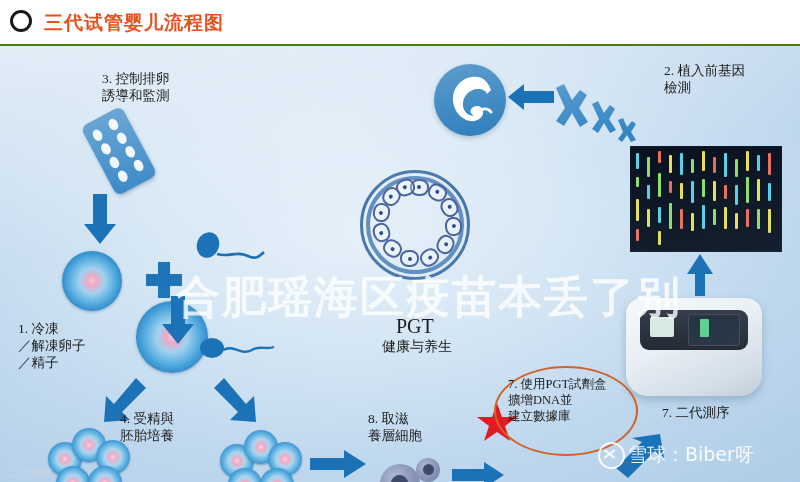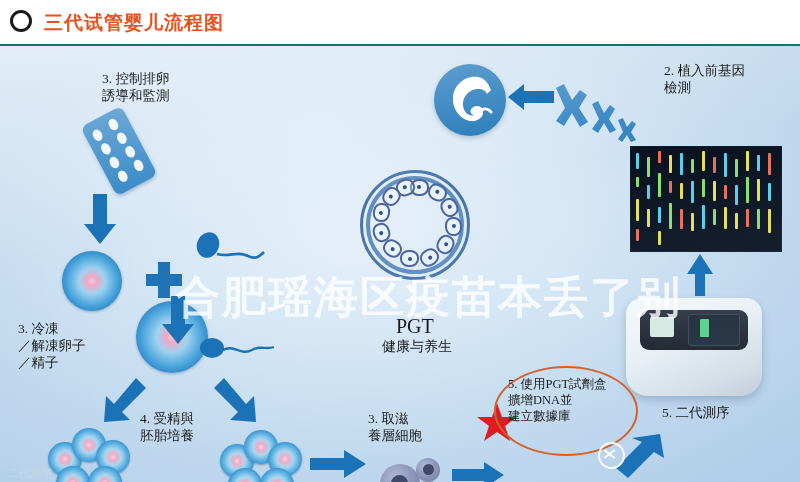--- a/index.html
+++ b/index.html
@@ -1,21 +1,21 @@
 <!DOCTYPE html>
 <html><head>
 <meta charset="utf-8">
 <style>
   html,body{margin:0;padding:0;}
   body{
     width:800px;height:482px;overflow:hidden;
     background:#ffffff;
     font-family:"Liberation Serif","DejaVu Serif",serif;
   }
-  #page{position:relative;width:800px;height:458px;background:#0f766e;}
+  #page{position:relative;width:800px;height:458px;background:#4d7c0f;}
 
   
   .header{position:absolute;left:0;top:0;width:800px;height:44px;background:#ffffff;}
   .hdr-bullet{position:absolute;left:10px;top:10px;width:22px;height:22px;border:3px solid #1a1a1a;border-radius:50%;box-sizing:border-box;}
   .hdr-title{position:absolute;left:44px;top:10px;font-size:19px;font-weight:bold;color:#e8501e;
     font-family:"DejaVu Sans","Liberation Sans",sans-serif;letter-spacing:1px;white-space:nowrap;}
 
   
   .canvas{position:absolute;left:0;top:46px;width:800px;height:436px;overflow:hidden;
     background:
@@ -116,21 +116,21 @@
       <i style="left:10px;top:57px;"></i>
         <i style="left:29px;top:55px;"></i>
     </div>
 
     <svg class="arrow" style="left:82px;top:148px;" width="36" height="52">
       <polygon points="11,0 25,0 25,30 34,30 18,50 2,30 11,30" fill="#1c72b6"></polygon>
     </svg>
 
     <div class="node egg" style="left:62px;top:205px;width:60px;height:60px;"></div>
 
-    <div class="lbl" style="left:18px;top:274px;">3. 冷凍
+    <div class="lbl" style="left:18px;top:274px;">1. 冷凍
 ／解凍卵子
 ／精子</div>
 
 
     <div class="plus" style="left:146px;top:216px;width:36px;height:36px;">
       <b style="left:0;top:12px;width:36px;height:12px;"></b>
       <b style="left:12px;top:0;width:12px;height:36px;"></b>
     </div>
 
     <svg class="node" style="left:192px;top:186px;" width="74" height="40">
@@ -164,63 +164,63 @@
     </div>
 
     <div class="node" style="left:218px;top:382px;width:86px;height:74px;">
       <span class="blastcell" style="left:2px;top:16px;width:34px;height:34px;"></span>
       <span class="blastcell" style="left:26px;top:2px;width:34px;height:34px;"></span>
       <span class="blastcell" style="left:50px;top:14px;width:34px;height:34px;"></span>
       <span class="blastcell" style="left:10px;top:40px;width:34px;height:34px;"></span>
       <span class="blastcell" style="left:42px;top:40px;width:34px;height:34px;"></span>
     </div>
 
-    <div class="lbl" style="left:140px;top:364px;">4. 受精與
+    <div class="lbl" style="left:120px;top:364px;">4. 受精與
 胚胎培養</div>
 
     <svg class="arrow" style="left:310px;top:404px;" width="58" height="28">
       <polygon points="0,8 34,8 34,0 56,14 34,28 34,20 0,20" fill="#1c72b6"></polygon>
     </svg>
 
-    <div class="lbl" style="left:368px;top:364px;">3. 取滋
+    <div class="lbl" style="left:368px;top:364px;">8. 取滋
 養層細胞</div>
     <div class="node" style="left:380px;top:410px;width:66px;height:52px;">
       <span class="tcell" style="left:0;top:8px;width:40px;height:40px;">
           <b style="left:11px;top:11px;width:17px;height:17px;"></b>
         </span>
       <span class="tcell" style="left:36px;top:2px;width:24px;height:24px;">
           <b style="left:7px;top:6px;width:11px;height:11px;"></b>
         </span>
     </div>
 
     <svg class="arrow" style="left:452px;top:416px;" width="54" height="26">
       <polygon points="0,7 32,7 32,0 52,13 32,26 32,19 0,19" fill="#1c72b6"></polygon>
     </svg>
 
     <svg class="star" style="left:476px;top:356px;" width="42" height="42">
       <polygon points="21,1 26,15 41,15 29,24 34,39 21,30 8,39 13,24 1,15 16,15" fill="#e11b22"></polygon>
     </svg>
 
     <div class="ellipse6" style="left:494px;top:320px;width:140px;height:86px;"></div>
-    <div class="lbl" style="left:508px;top:330px;font-size:12.5px;line-height:16px;">5. 使用PGT試劑盒
+    <div class="lbl" style="left:508px;top:330px;font-size:12.5px;line-height:16px;">7. 使用PGT試劑盒
 擴增DNA並
 建立數據庫</div>
 
     <svg class="arrow" style="left:614px;top:386px;" width="52" height="50">
       <polygon points="46,2 50,26 40,20 14,46 2,36 28,10 18,6" fill="#1c72b6"></polygon>
     </svg>
 
     <div class="seqbody" style="left:626px;top:252px;width:136px;height:98px;">
       <div class="seqpanel" style="left:14px;top:12px;width:108px;height:40px;">
         <div style="position:absolute;left:10px;top:7px;width:24px;height:20px;background:#dff0e2;border-radius:2px;"></div>
         <div style="position:absolute;left:48px;top:4px;width:50px;height:30px;background:#1a2430;border:1px solid #39404e;border-radius:3px;"></div>
         <div style="position:absolute;left:60px;top:9px;width:9px;height:18px;background:#58d48a;border-radius:1px;"></div>
       </div>
     </div>
-    <div class="lbl" style="left:662px;top:358px;">5. 二代測序</div>
+    <div class="lbl" style="left:662px;top:358px;">7. 二代測序</div>
 
     <svg class="arrow" style="left:686px;top:208px;" width="28" height="44">
       <polygon points="14,0 27,20 19,20 19,42 9,42 9,20 1,20" fill="#1c72b6"></polygon>
     </svg>
 
     <div class="gel" style="left:630px;top:100px;width:150px;height:104px;">
       <i style="left:5px;top:6px;width:3px;height:16px;background:#5ad0e8;"></i>
       <i style="left:5px;top:30px;width:3px;height:10px;background:#8ce06b;"></i>
       <i style="left:5px;top:52px;width:3px;height:22px;background:#e8e05a;"></i>
       <i style="left:5px;top:82px;width:3px;height:12px;background:#e86f5a;"></i>
@@ -300,17 +300,18 @@
         <span style="left:2px;top:24px;transform:rotate(280deg);"></span>
         <span style="left:12px;top:8px;transform:rotate(310deg);"></span>
         <span style="left:26px;top:-1px;transform:rotate(340deg);"></span>
       </div>
     </div>
     <div class="lbl" style="left:396px;top:272px;text-align:center;font-size:20px;">PGT</div>
     <div class="lbl" style="left:382px;top:292px;text-align:center;font-size:14px;">健康与养生</div>
 
     <div class="wm-main" style="left:176px;top:186px;">合肥瑶海区疫苗本丢了别</div>
     <div class="wm-logo" style="left:598px;top:396px;"></div>
+    <div class="wm-corner" style="left:628px;top:396px;">雪球：Biber呀</div>
   </div>
 
   <div class="footnote">二代測序</div>
 
 </div>
 
 </body></html>

